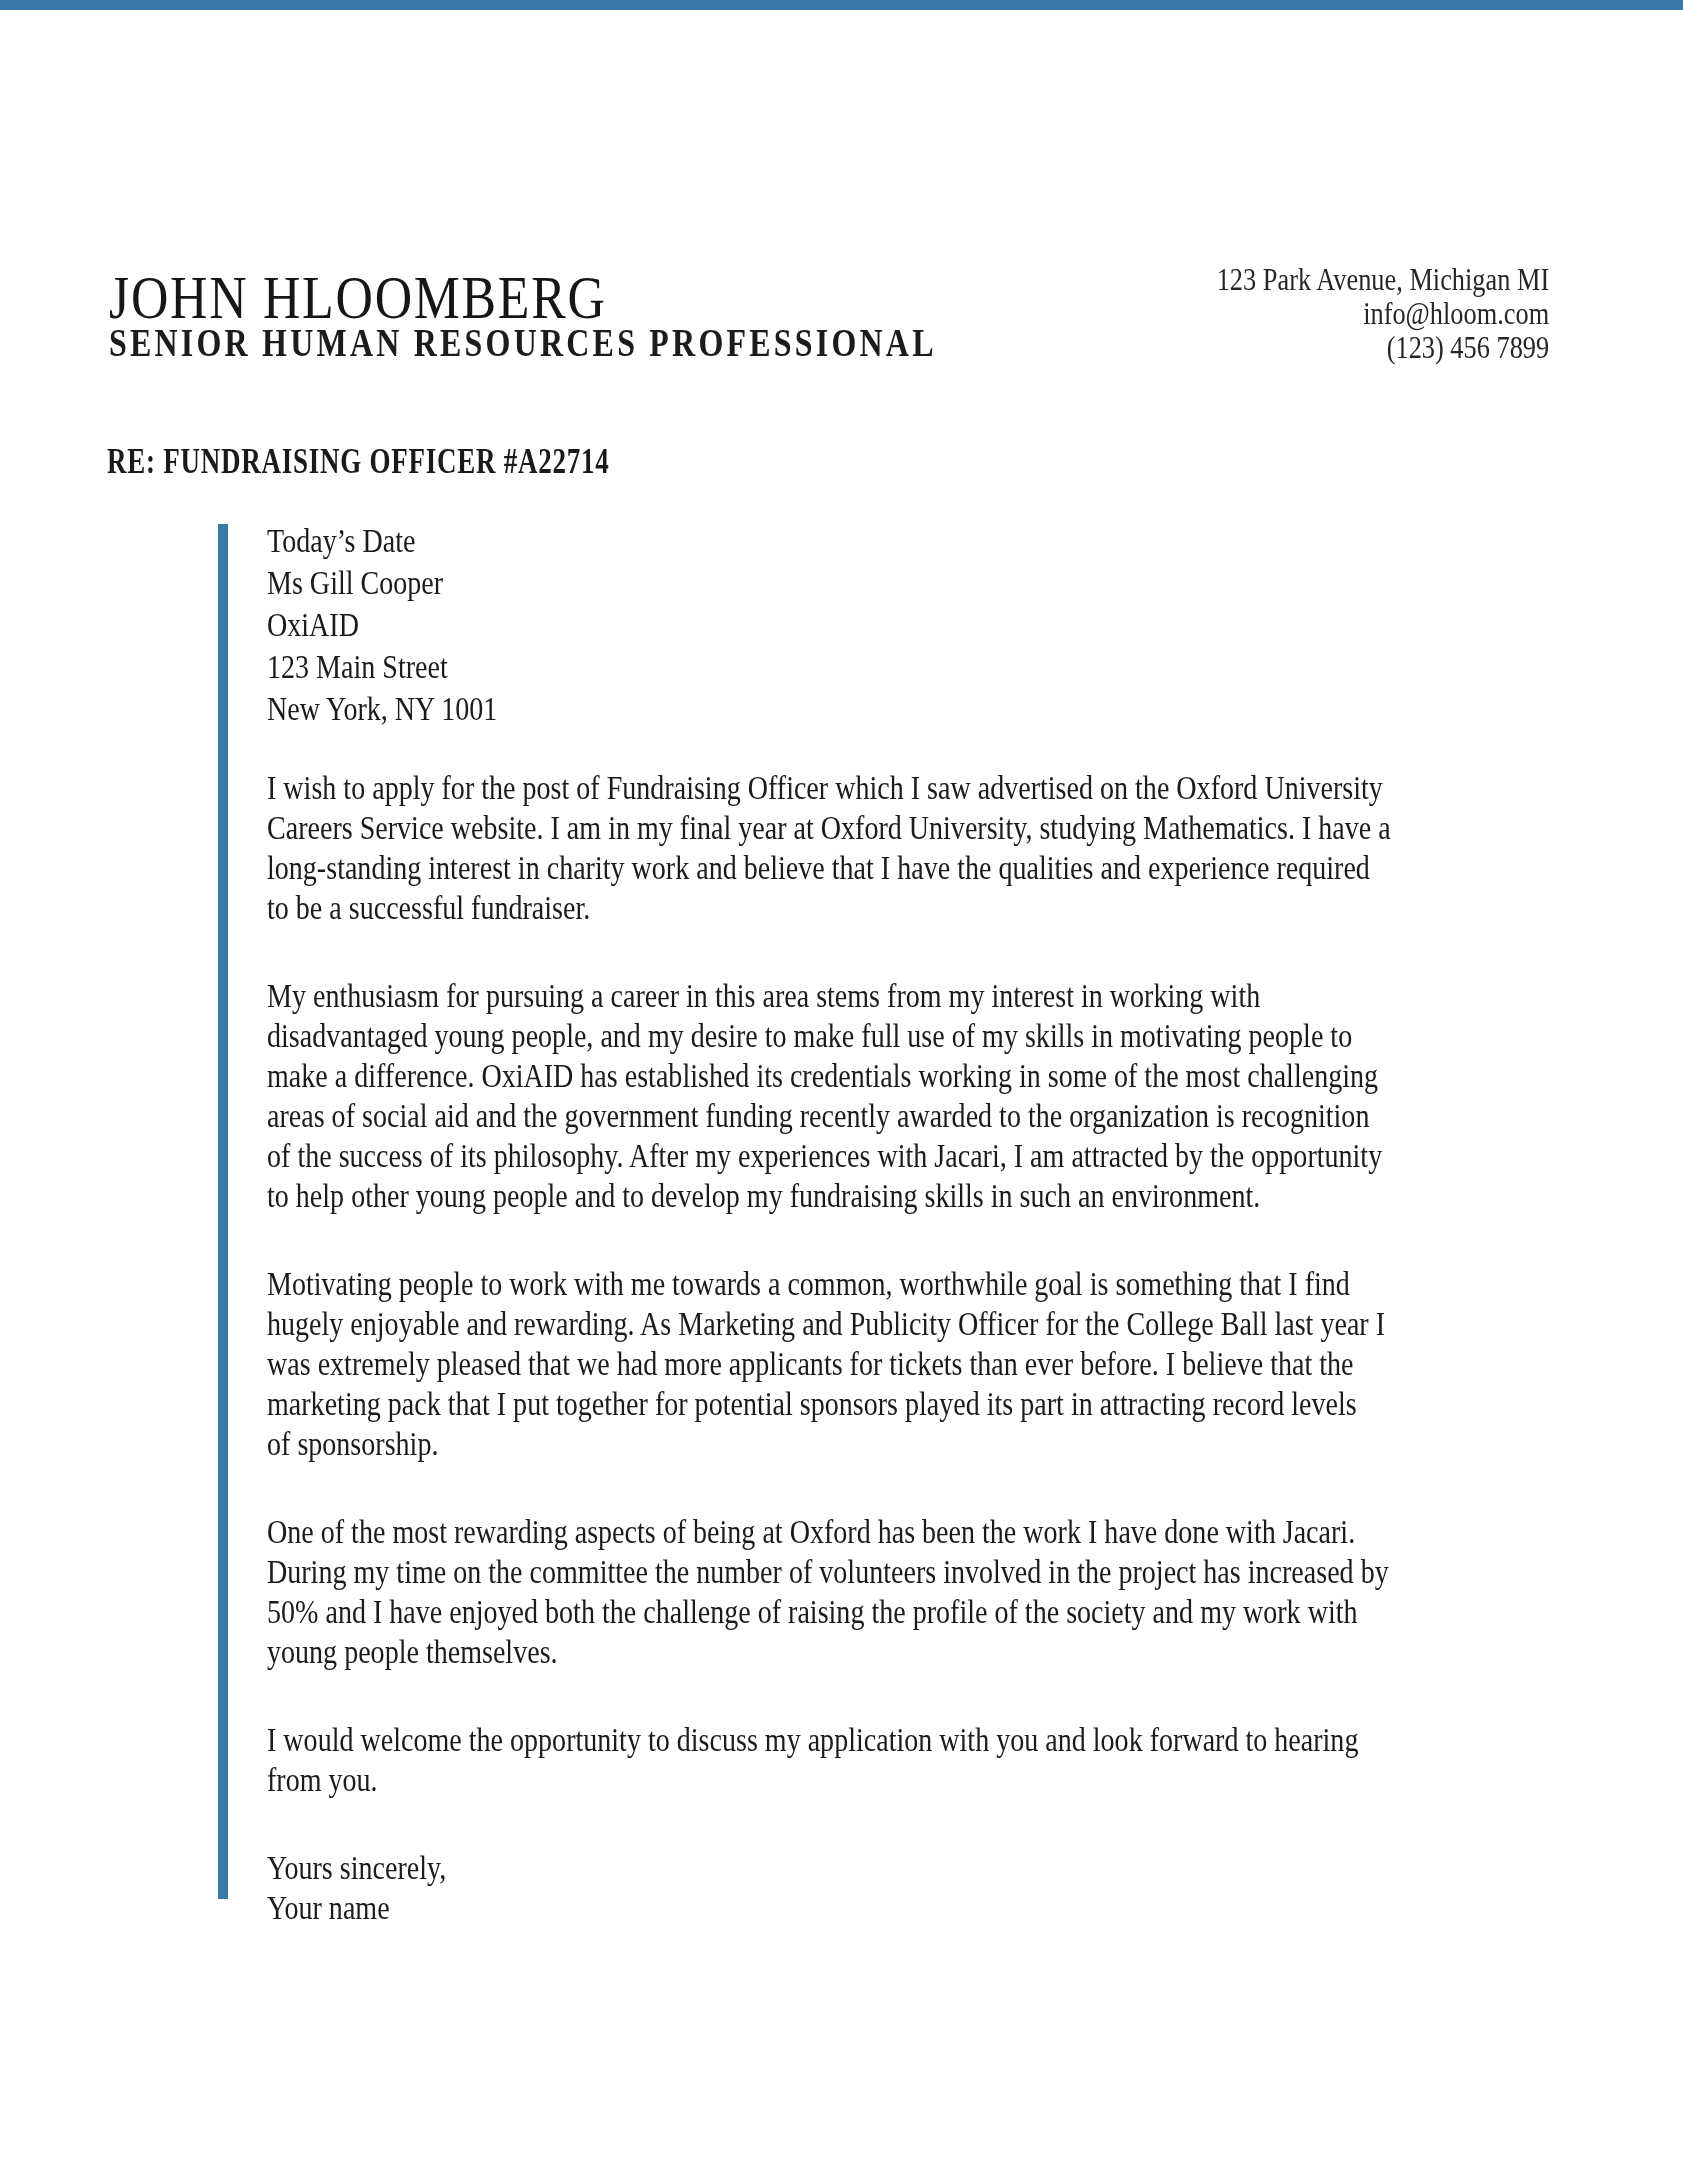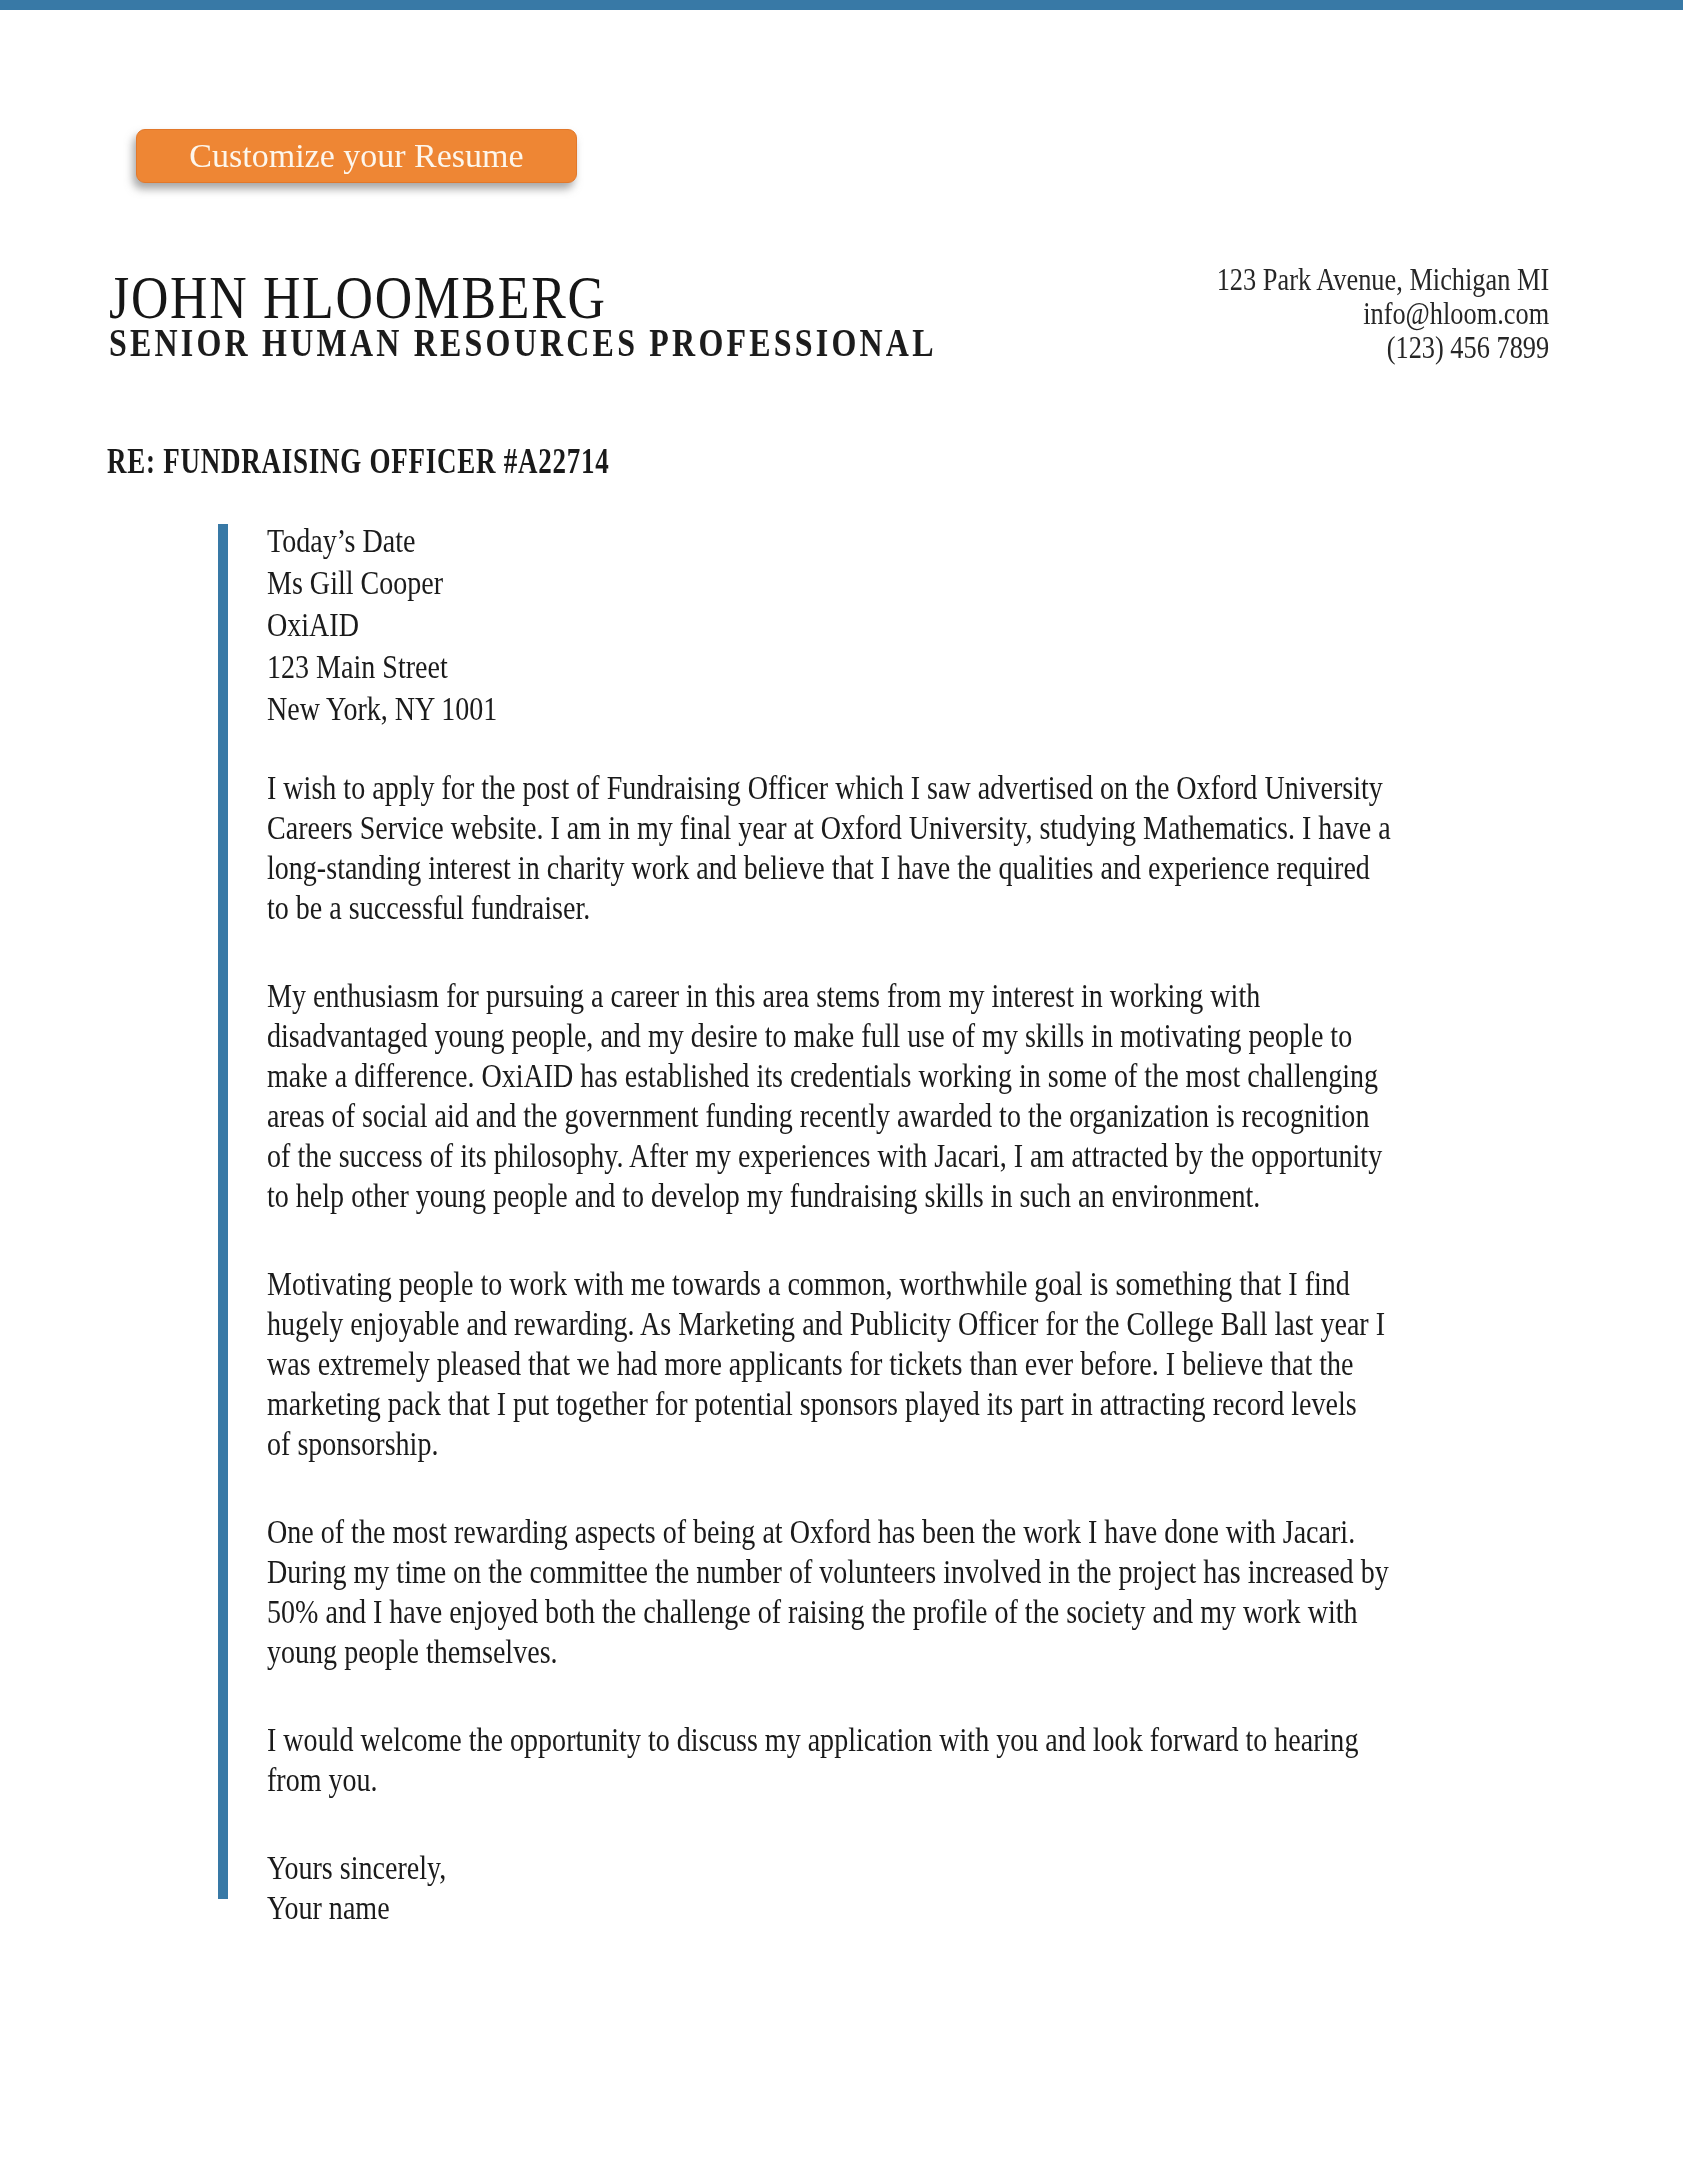--- a/index.html
+++ b/index.html
@@ -114,21 +114,20 @@
     margin: 0;
   }
 </style>
 </head>
 <body>
 
 <div class="page">
 
   <div class="top-bar"></div>
 
-  <div class="cta-button">Customize your Resume</div>
 
   <div class="name">JOHN HLOOMBERG</div>
 
   <div class="job-title">SENIOR HUMAN RESOURCES PROFESSIONAL</div>
 
   <div class="contact">123 Park Avenue, Michigan MI
 info@hloom.com
 (123) 456 7899</div>
 
   <div class="subject">RE: FUNDRAISING OFFICER #A22714</div>

